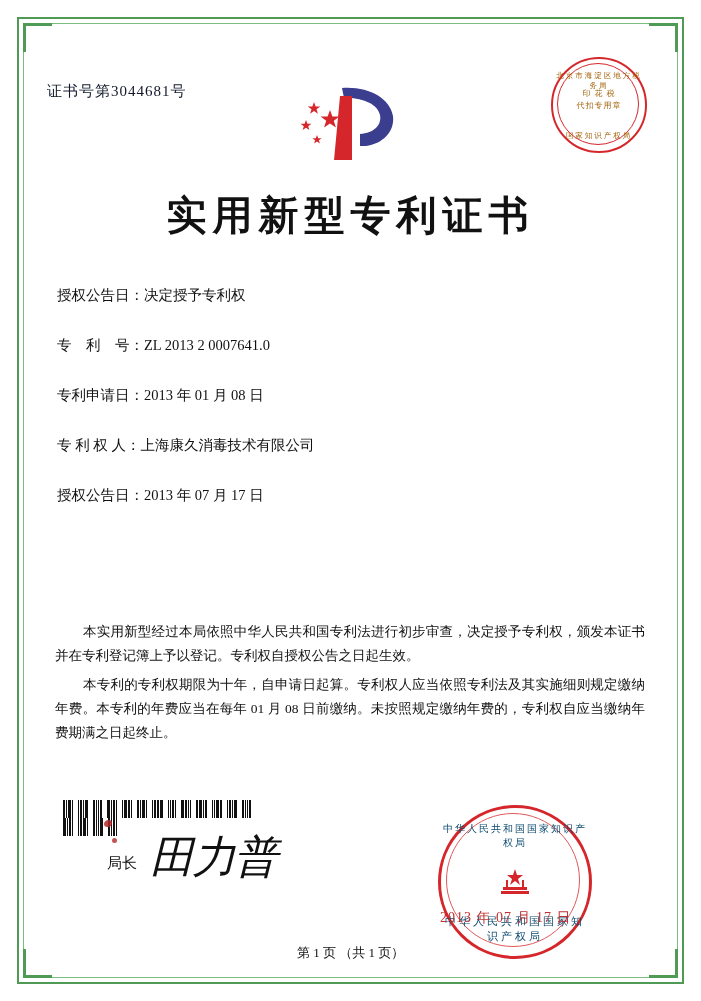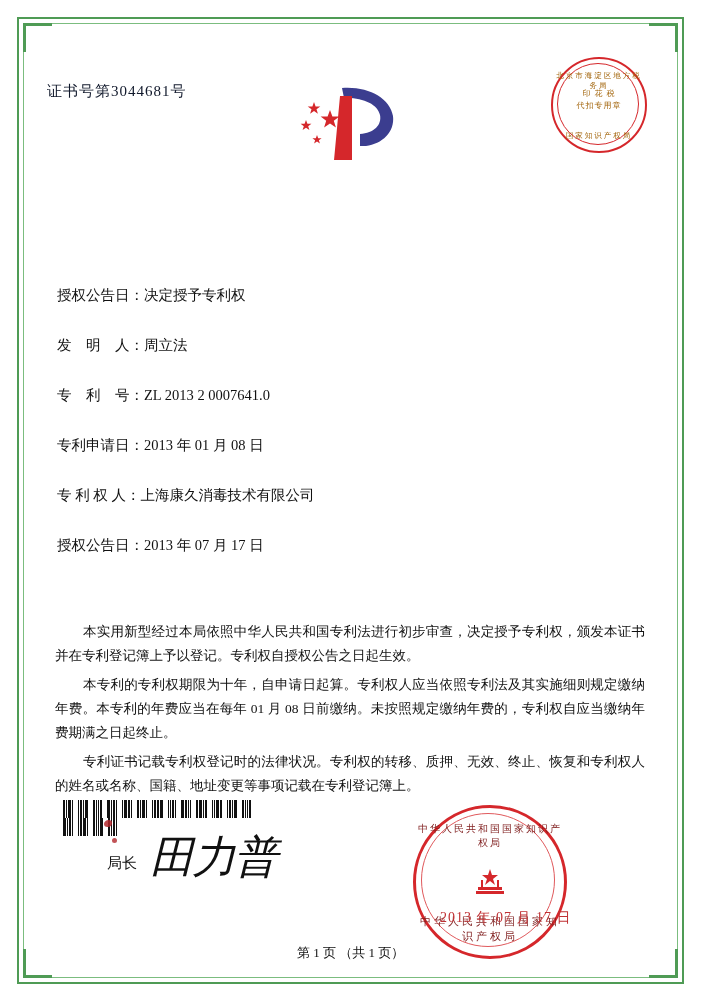--- a/index.html
+++ b/index.html
@@ -212,27 +212,27 @@
     width: 5px;
     height: 5px;
     background: #b3282d;
     border-radius: 50%;
     opacity: .8;
   }
 
   
   .seal {
     position: absolute;
-    left: 413px;
+    left: 438px;
     top: 805px;
     width: 148px;
     height: 148px;
     border: 3px solid #d5272b;
     border-radius: 50%;
-    color: #7f1d1d;
+    color: #0c4a6e;
   }
   .seal .seal-inner {
     position: absolute;
     left: 5px; top: 5px;
     width: 132px; height: 132px;
     border: 1px solid #e0595c;
     border-radius: 50%;
   }
   .seal .seal-emblem {
     position: absolute;
@@ -308,46 +308,43 @@
   </div>
 
   <div class="stamp-top">
     <div class="inner-ring"></div>
     <div class="arc-top">北京市海淀区地方税务局</div>
     <div class="st-line st-l1">印 花 税</div>
     <div class="st-line st-l2">代扣专用章</div>
     <div class="arc-bottom">国家知识产权局</div>
   </div>
 
+  <div class="title">实用新型专利证书</div>
 
   <div class="fields">
     <div class="field-row">
       <span class="field-label">授权公告日：</span><span class="field-value">决定授予专利权</span>
-    </div>
-    <div class="field-row">
-      <span class="field-label">发　明　人：</span><span class="field-value">周立法</span>
     </div>
     <div class="field-row">
       <span class="field-label">专　利　号：</span><span class="field-value">ZL 2013 2 0007641.0</span>
     </div>
     <div class="field-row">
       <span class="field-label">专利申请日：</span><span class="field-value">2013 年 01 月 08 日</span>
     </div>
     <div class="field-row">
       <span class="field-label">专 利 权 人：</span><span class="field-value">上海康久消毒技术有限公司</span>
     </div>
     <div class="field-row">
       <span class="field-label">授权公告日：</span><span class="field-value">2013 年 07 月 17 日</span>
     </div>
   </div>
 
   <div class="body-text">
     <p>本实用新型经过本局依照中华人民共和国专利法进行初步审查，决定授予专利权，颁发本证书并在专利登记簿上予以登记。专利权自授权公告之日起生效。</p>
     <p>本专利的专利权期限为十年，自申请日起算。专利权人应当依照专利法及其实施细则规定缴纳年费。本专利的年费应当在每年 01 月 08 日前缴纳。未按照规定缴纳年费的，专利权自应当缴纳年费期满之日起终止。</p>
-    <p>专利证书记载专利权登记时的法律状况。专利权的转移、质押、无效、终止、恢复和专利权人的姓名或名称、国籍、地址变更等事项记载在专利登记簿上。</p>
   </div>
 
   <div class="barcode">
     <span style="width:2px"></span><span style="width:1px"></span><span style="width:3px"></span><span style="width:1px"></span>
     <span style="width:1px"></span><span style="width:2px"></span><span style="width:1px"></span><span style="width:3px"></span>
     <span style="width:2px"></span><span style="width:1px"></span><span style="width:1px"></span><span style="width:2px"></span>
     <span style="width:3px"></span><span style="width:1px"></span><span style="width:2px"></span><span style="width:1px"></span>
     <span style="width:1px"></span><span style="width:3px"></span><span style="width:2px"></span><span style="width:1px"></span>
     <span style="width:2px"></span><span style="width:1px"></span><span style="width:3px"></span><span style="width:1px"></span>
     <span style="width:1px"></span><span style="width:2px"></span><span style="width:2px"></span><span style="width:3px"></span>

